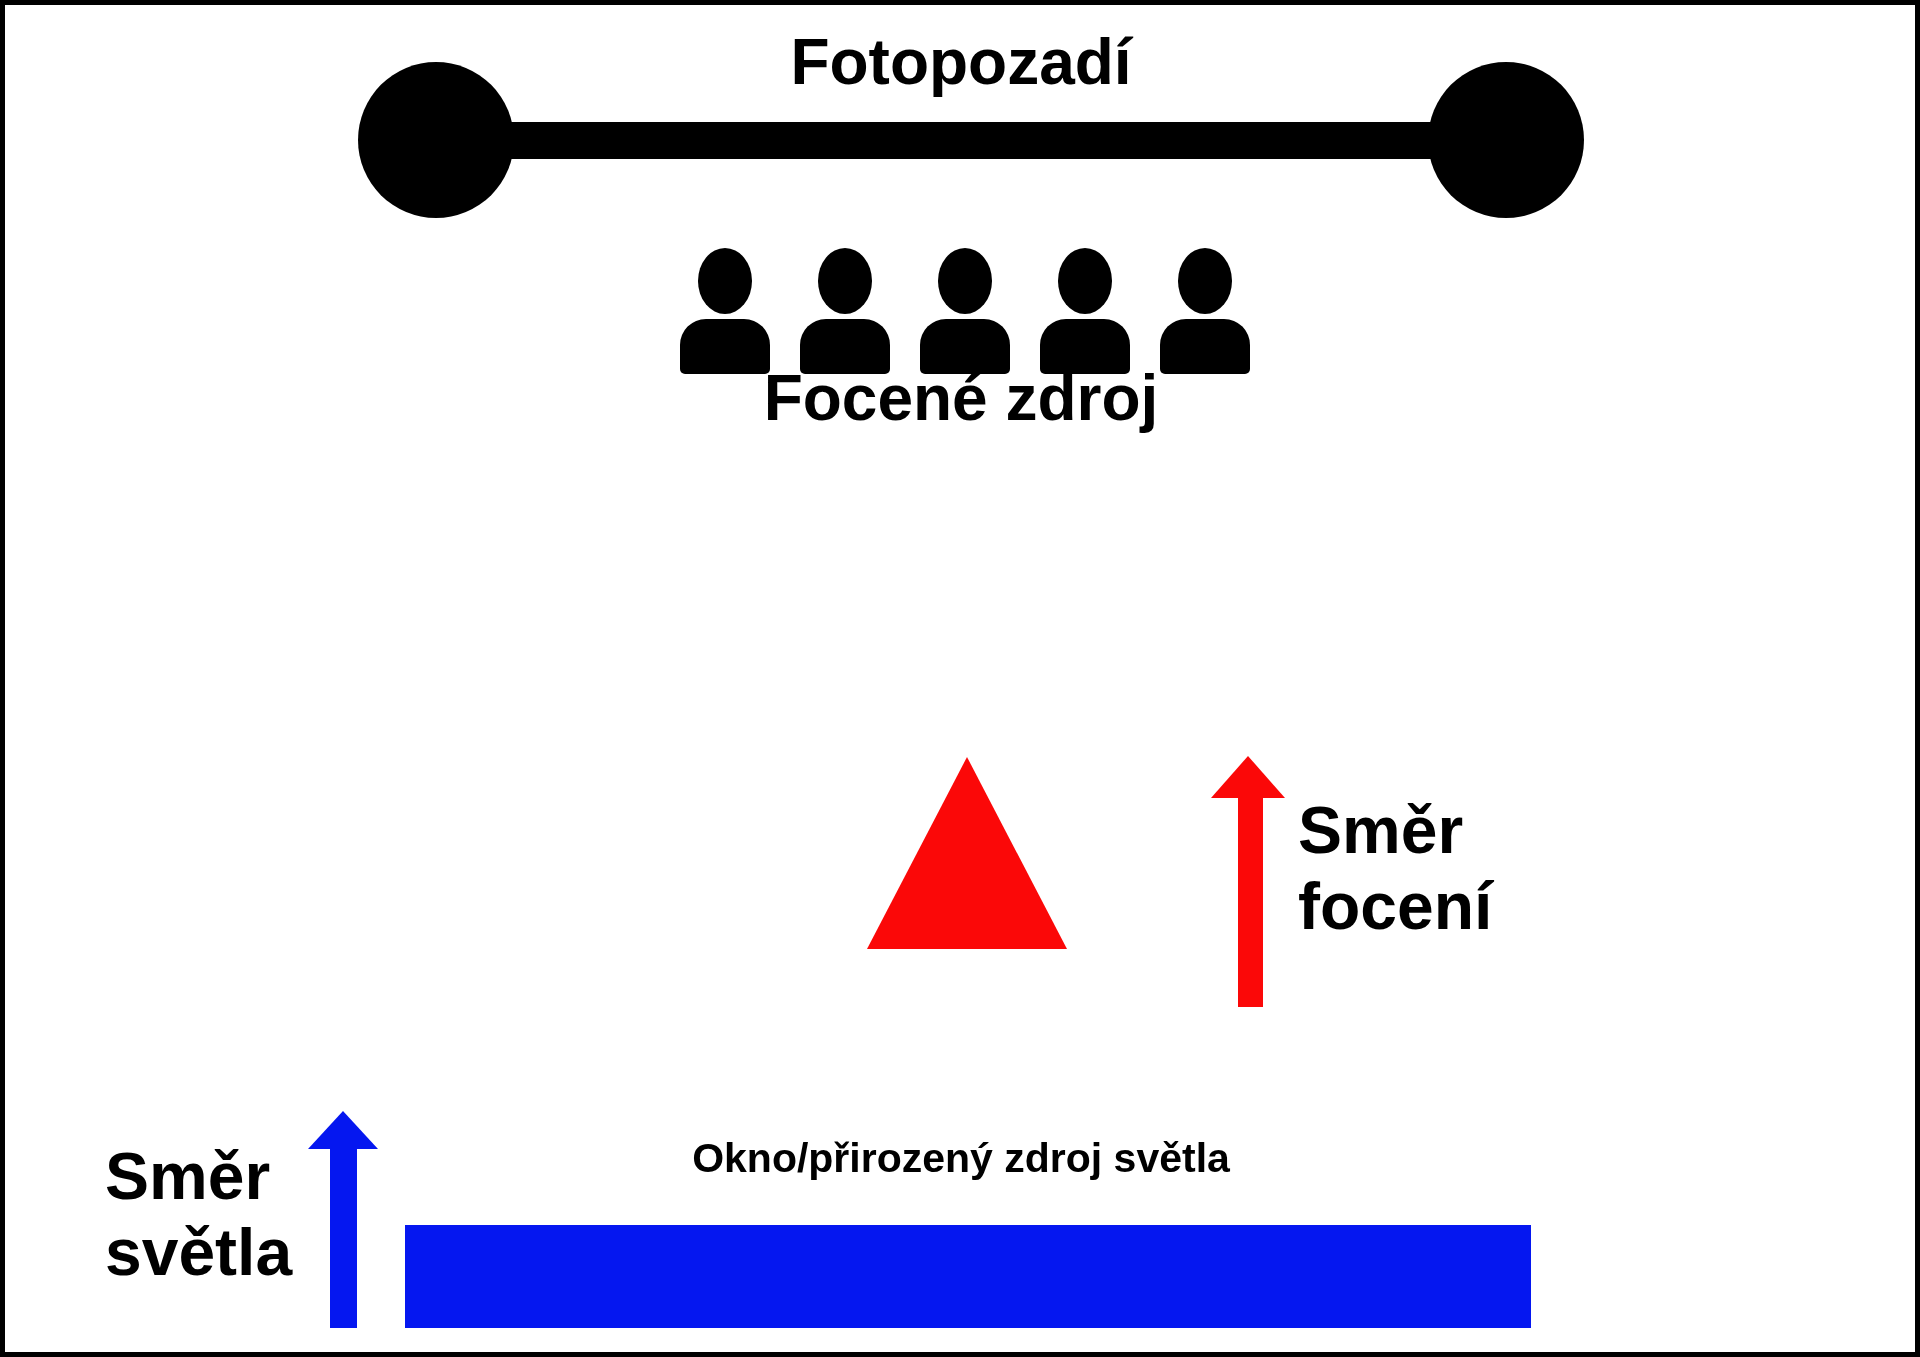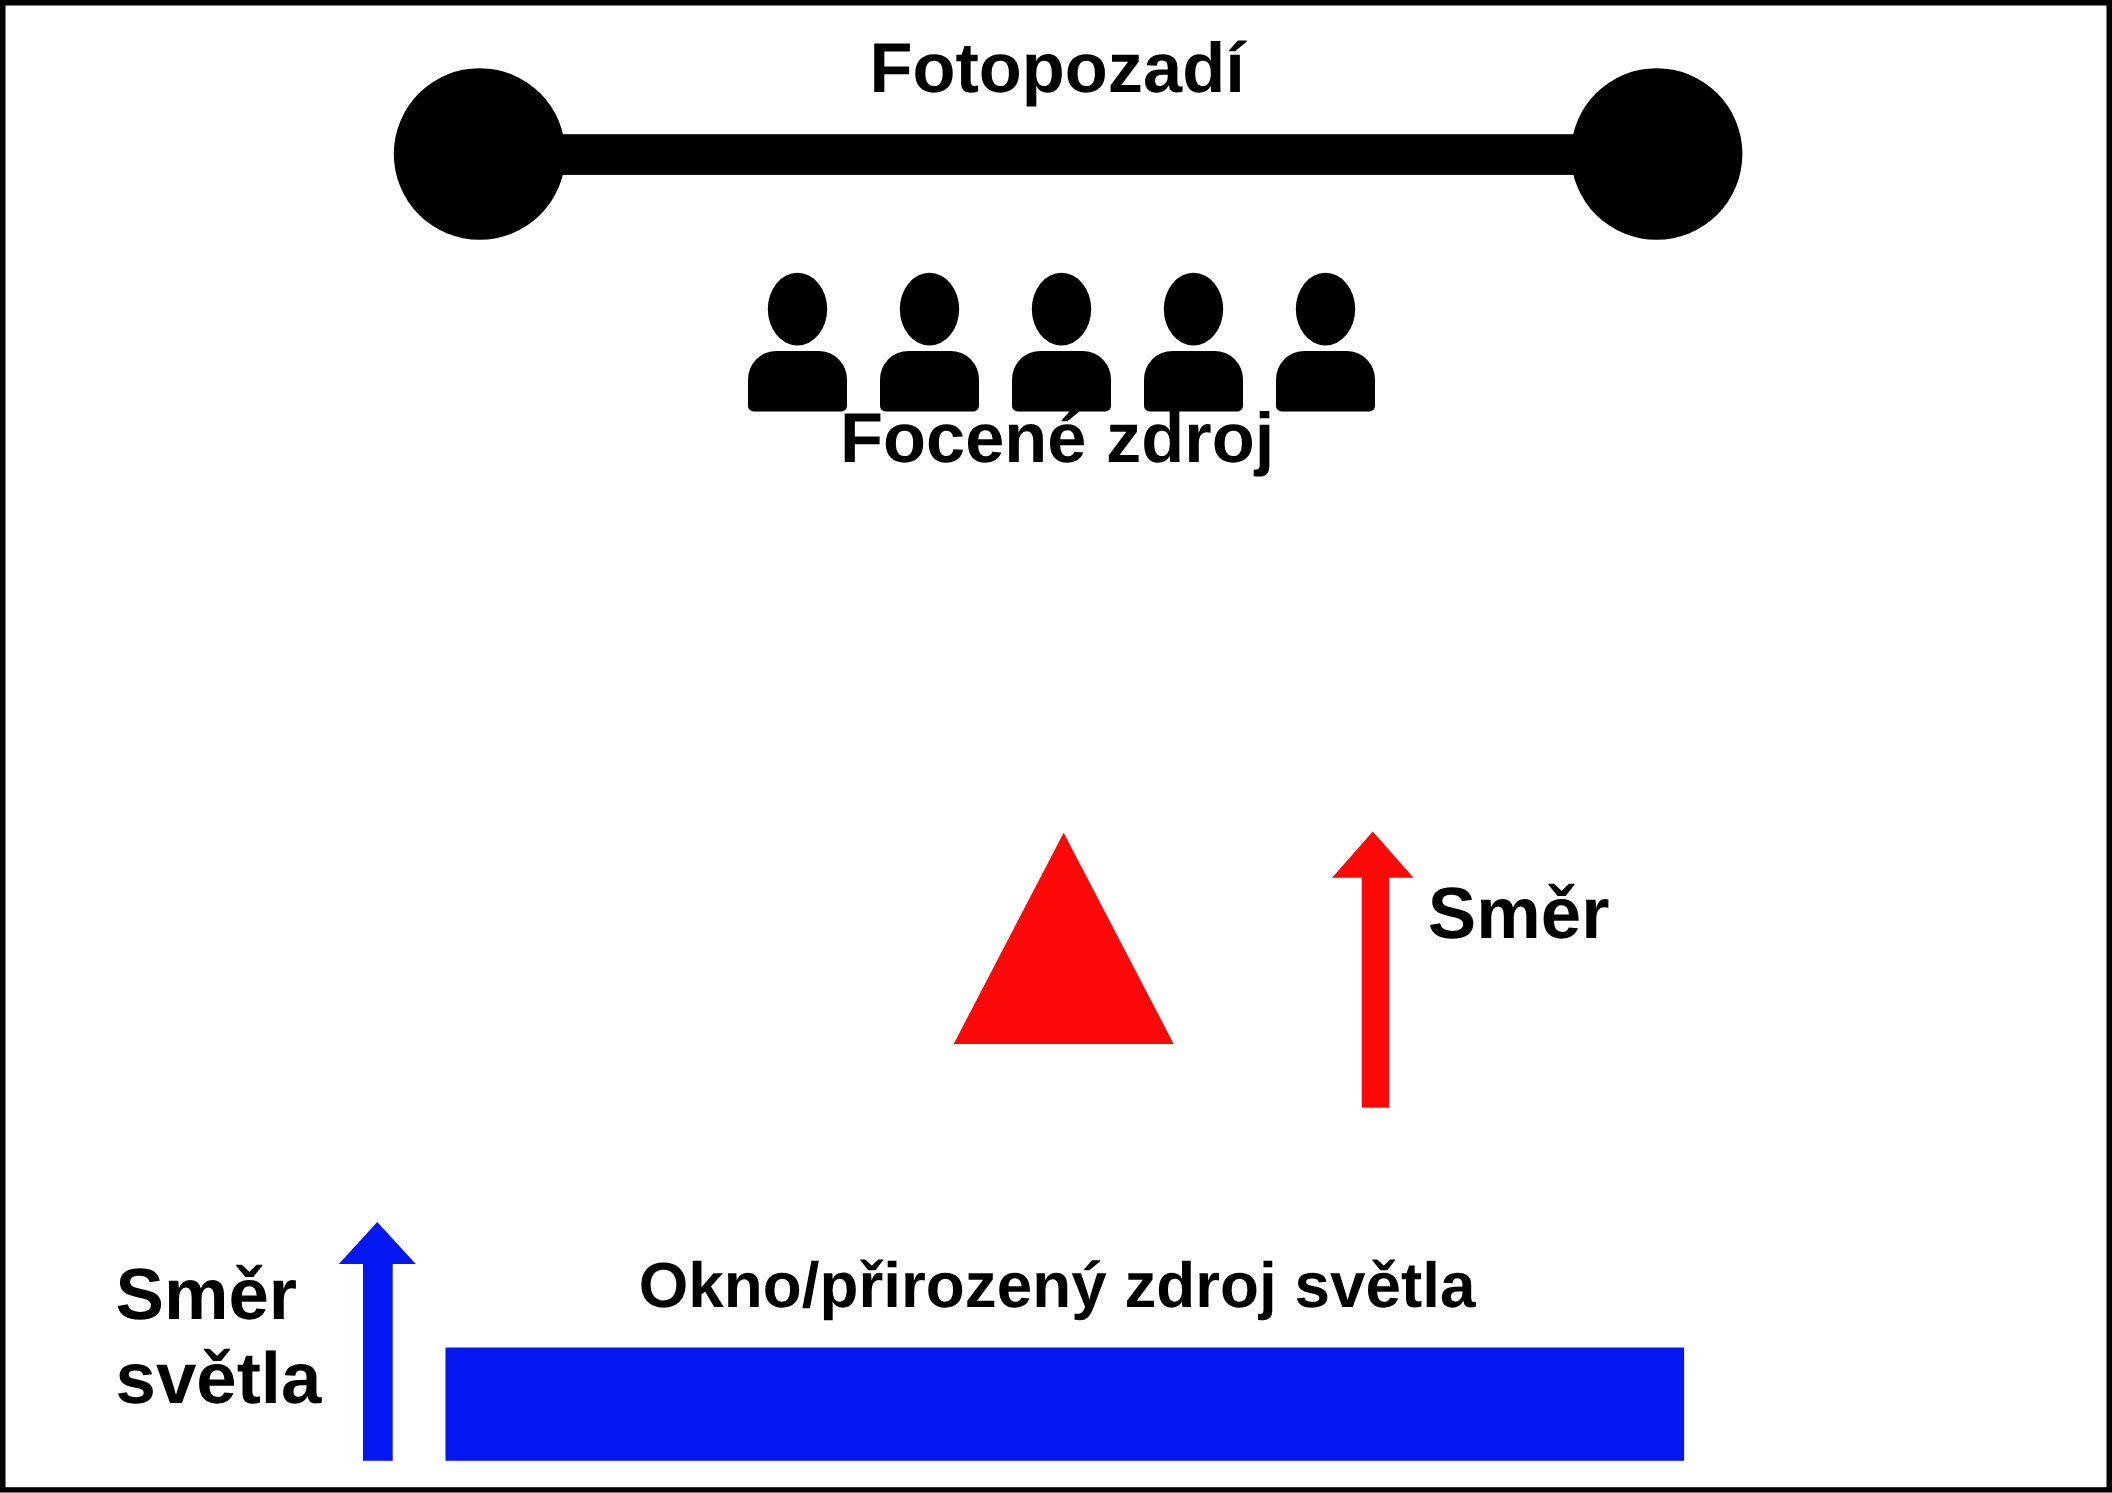--- a/index.html
+++ b/index.html
@@ -99,21 +99,21 @@
   }
   .blue-arrow-shaft {
     position: absolute;
     left: 325px; top: 1142px;
     width: 27px; height: 181px;
     background: var(--blue);
   }
   .light-label { left: 100px; top: 1133px; font-size: 66px; line-height: 76px; }
 
   
-  .window-label { top: 1130px; font-size: 58px; }
+  .window-label { top: 1130px; font-size: 41px; }
   .window-bar {
     position: absolute;
     left: 400px; top: 1220px;
     width: 1126px; height: 103px;
     background: var(--blue);
   }
 </style>
 </head>
 <body>
 
@@ -152,20 +152,21 @@
   <div class="label centered people-label">Focené zdroj</div>
 
   <div class="booth-triangle"></div>
 
   <div>
     <div class="red-arrow-head"></div>
     <div class="red-arrow-shaft"></div>
   </div>
   <div class="label shoot-label">
     <div>Směr</div>
+    <div>focení</div>
   </div>
 
   <div>
     <div class="blue-arrow-head"></div>
     <div class="blue-arrow-shaft"></div>
   </div>
   <div class="label light-label">
     <div>Směr</div>
     <div>světla</div>
   </div>

